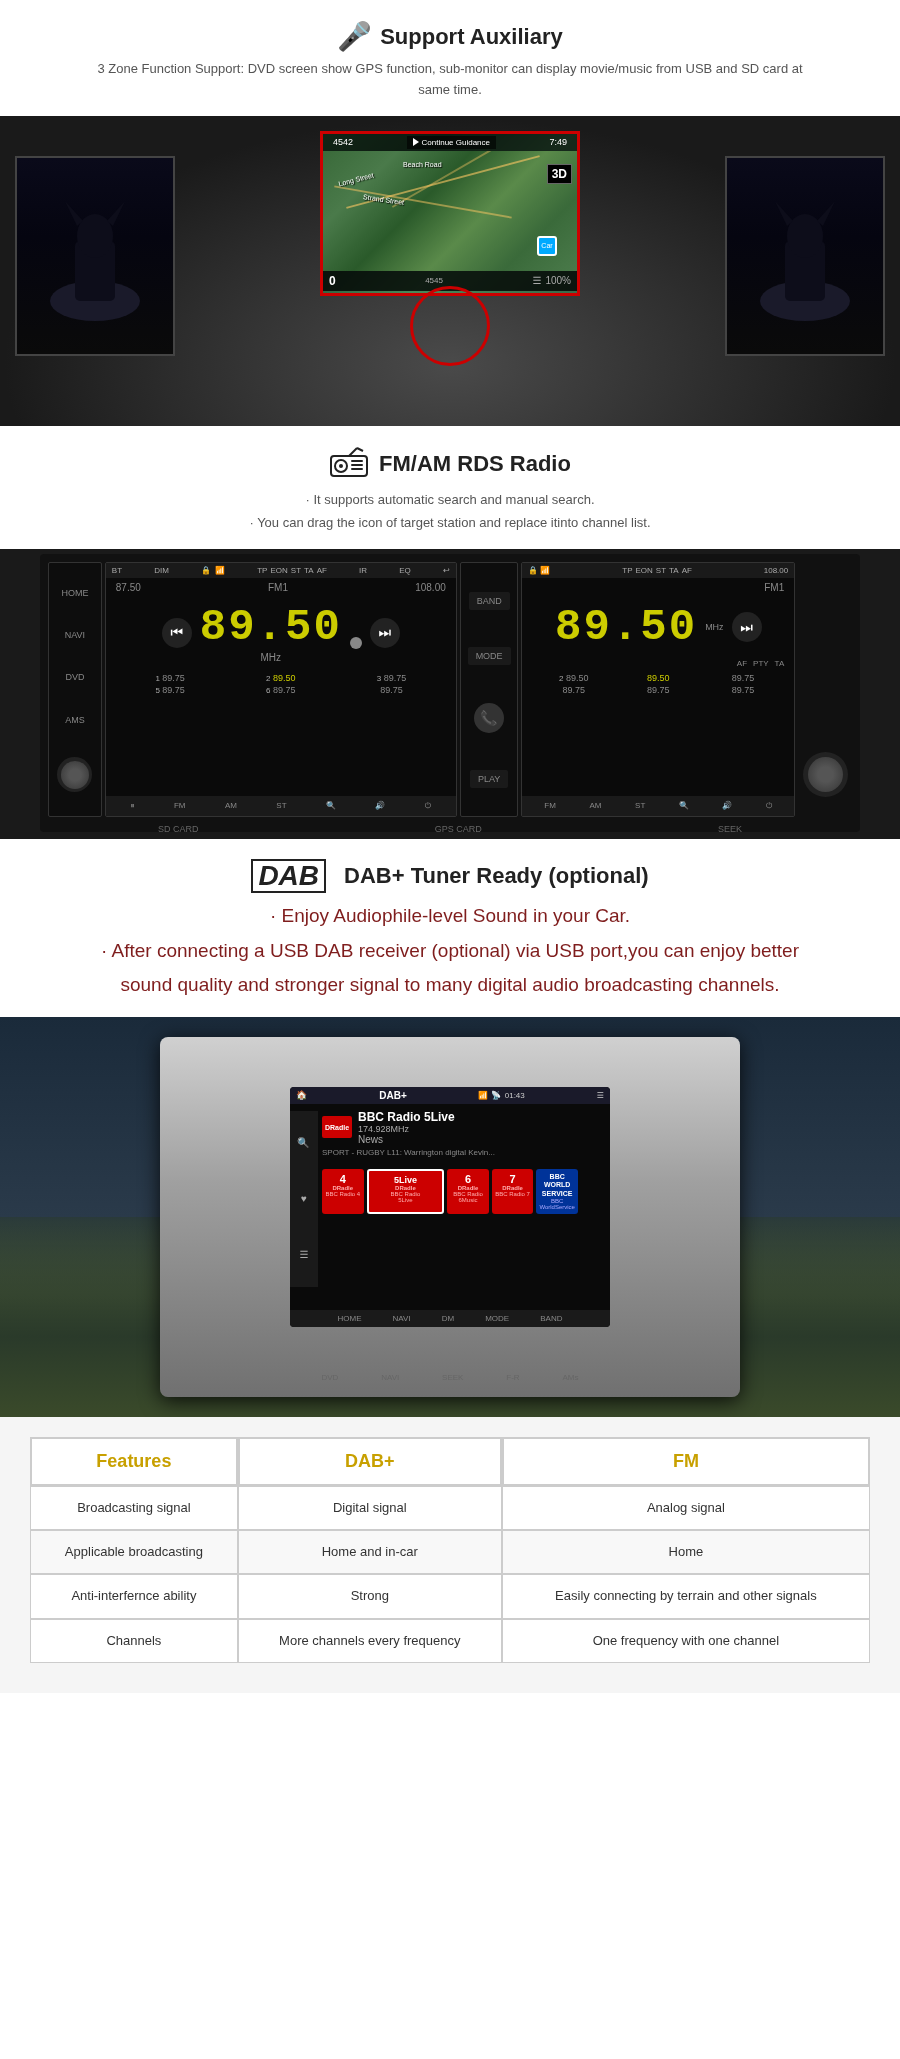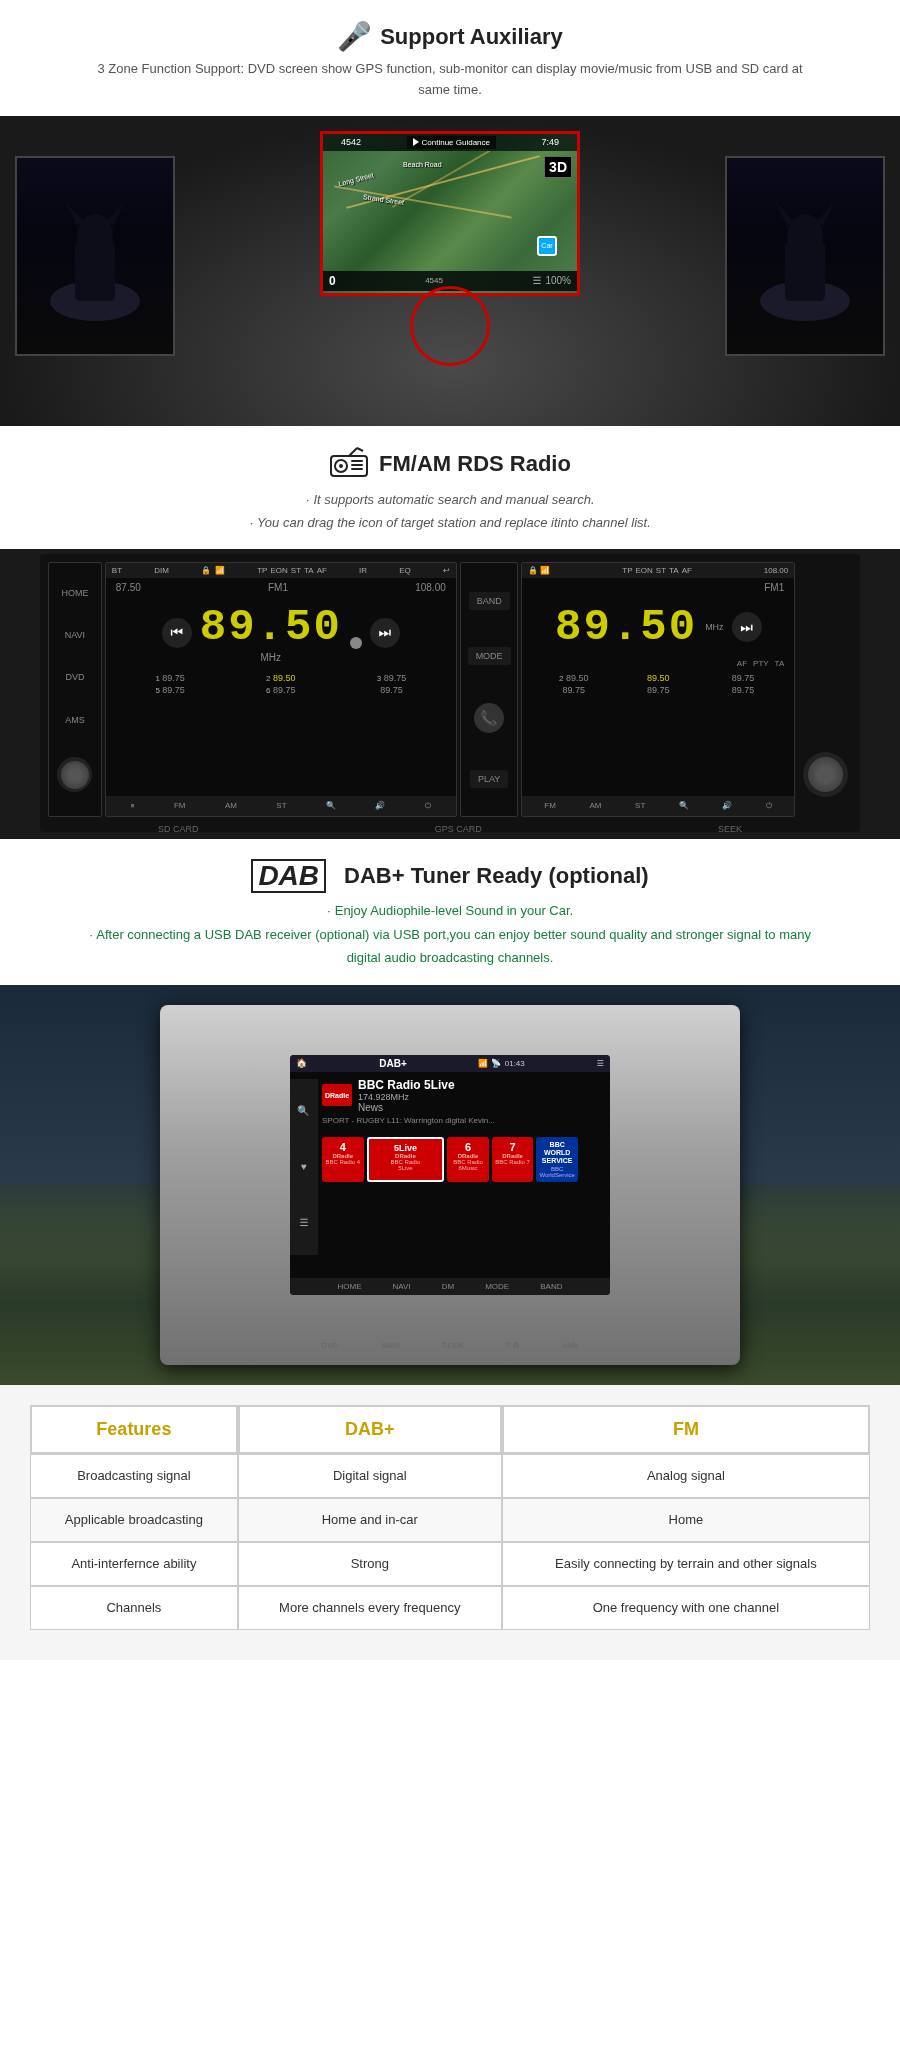--- a/index.html
+++ b/index.html
@@ -59,21 +59,21 @@
     .gps-screen-inner {
       width: 100%;
       height: 100%;
       background: linear-gradient(135deg, #3a7a4a 0%, #2a5a3a 30%, #4a8a5a 60%, #3a6a4a 100%);
       position: relative;
     }
     .gps-topbar {
       background: rgba(0,0,0,0.7);
       color: #fff;
       font-size: 9px;
-      padding: 2px 18px;
+      padding: 2px 10px;
       display: flex;
       justify-content: space-between;
       align-items: center;
     }
     .gps-continue {
       background: rgba(0,0,0,0.6);
       color: #fff;
       font-size: 8px;
       padding: 2px 6px;
       display: inline-flex;
@@ -131,21 +131,20 @@
       font-weight: bold;
       color: #222;
       display: inline-block;
       vertical-align: middle;
       margin-left: 10px;
     }
     .section-radio p {
       font-size: 13px;
       color: #555;
       line-height: 1.8;
-      font-style: italic;
     }
 
     
     .radio-image-area {
       width: 900px;
       height: 290px;
       background: #1a1a1a;
       position: relative;
       overflow: hidden;
     }
@@ -158,22 +157,22 @@
     }
     .section-dab h2 {
       font-size: 22px;
       font-weight: bold;
       color: #222;
       display: inline-block;
       vertical-align: middle;
       margin-left: 18px;
     }
     .section-dab p {
-      font-size: 13px;
-      color: #15803d;
+      font-size: 19px;
+      color: #7f1d1d;
       line-height: 1.8;
     }
 
     
     .dab-image-area {
       width: 900px;
       height: 400px;
       background: linear-gradient(180deg, #2a3a4a 0%, #1a2a3a 40%, #4a5a3a 70%, #3a4a2a 100%);
       position: relative;
       overflow: hidden;
@@ -296,21 +295,21 @@
       <div style="width:100%;height:120px;background:linear-gradient(135deg,#3a6a3a 0%,#4a7a4a 20%,#2a5a2a 40%,#5a8a4a 60%,#3a6a3a 80%,#4a7a4a 100%);position:relative;overflow:hidden;">
 
         <div style="position:absolute;top:30px;left:20px;width:200px;height:2px;background:rgba(255,200,100,0.6);transform:rotate(-15deg);"></div>
         <div style="position:absolute;top:50px;left:10px;width:180px;height:2px;background:rgba(255,200,100,0.5);transform:rotate(10deg);"></div>
         <div style="position:absolute;top:20px;left:60px;width:140px;height:2px;background:rgba(255,200,100,0.4);transform:rotate(-30deg);"></div>
 
         <div style="position:absolute;top:25px;left:15px;font-size:7px;color:#fff;text-shadow:1px 1px 1px #000;transform:rotate(-15deg);">Long Street</div>
         <div style="position:absolute;top:45px;left:40px;font-size:7px;color:#fff;text-shadow:1px 1px 1px #000;transform:rotate(8deg);">Strand Street</div>
         <div style="position:absolute;top:10px;left:80px;font-size:7px;color:#fff;text-shadow:1px 1px 1px #000;">Beach Road</div>
 
-        <div style="position:absolute;top:5px;right:5px;background:#000;color:#fff;font-size:14px;font-weight:bold;padding:2px 4px;border:1px solid #666;">3D</div>
+        <div style="position:absolute;top:13px;right:5px;background:#000;color:#fff;font-size:12px;font-weight:bold;padding:2px 4px;border:1px solid #666;">3D</div>
 
         <div style="position:absolute;bottom:15px;right:20px;width:20px;height:20px;background:#00aaff;border:2px solid #fff;border-radius:3px;display:flex;align-items:center;justify-content:center;font-size:7px;color:#fff;">Car</div>
       </div>
 
       <div style="background:rgba(0,0,0,0.8);padding:3px 6px;display:flex;justify-content:space-between;align-items:center;">
         <span style="color:#fff;font-size:12px;font-weight:bold;">0</span>
         <span style="color:#aaa;font-size:8px;">4545</span>
         <div style="display:flex;gap:4px;">
           <span style="color:#aaa;font-size:10px;">☰</span>
           <span style="color:#aaa;font-size:10px;">100%</span>

